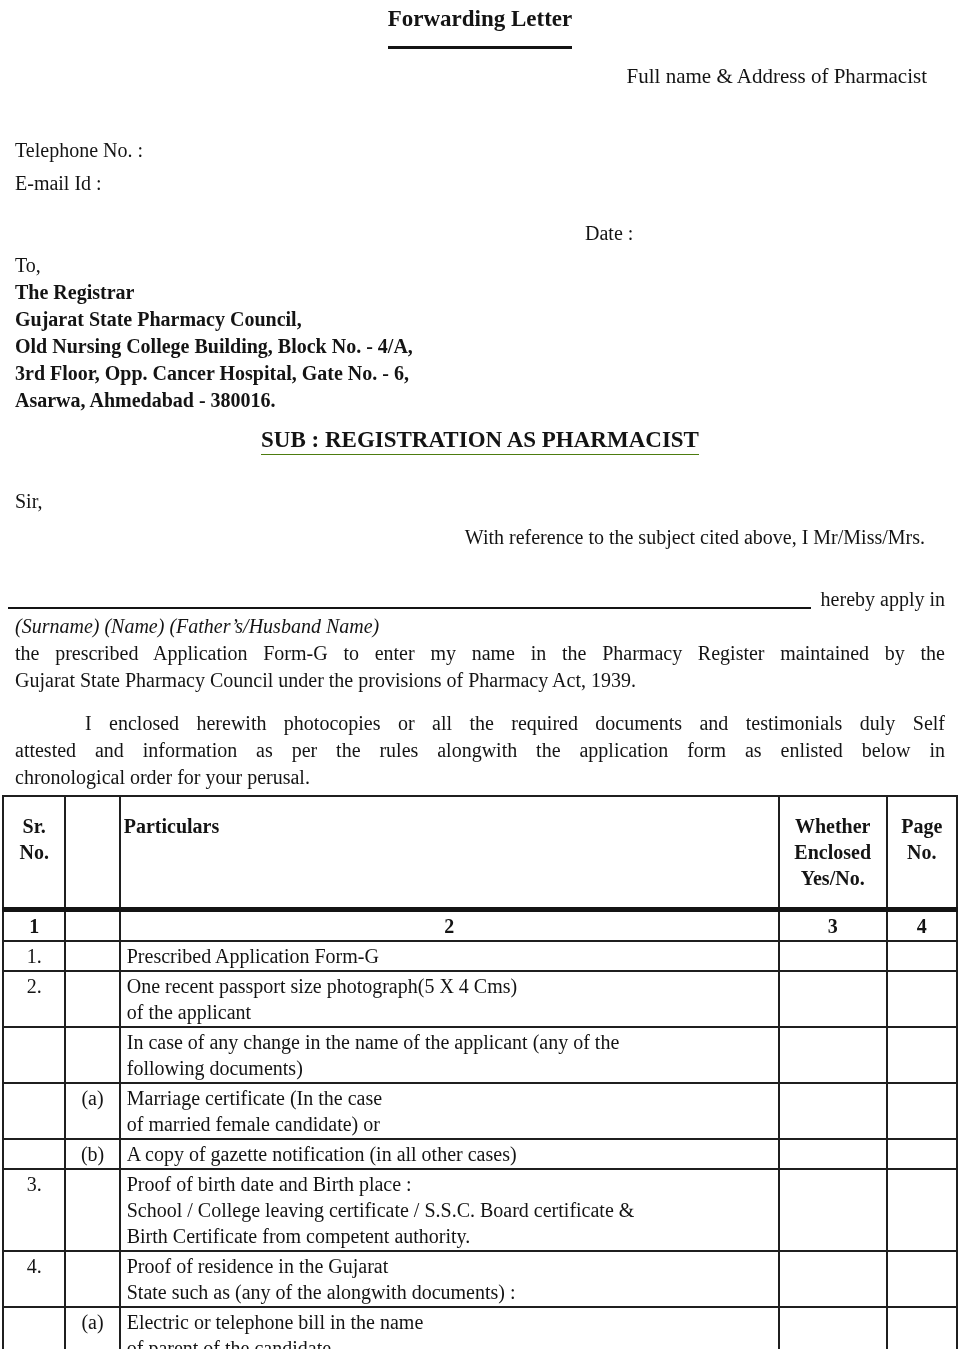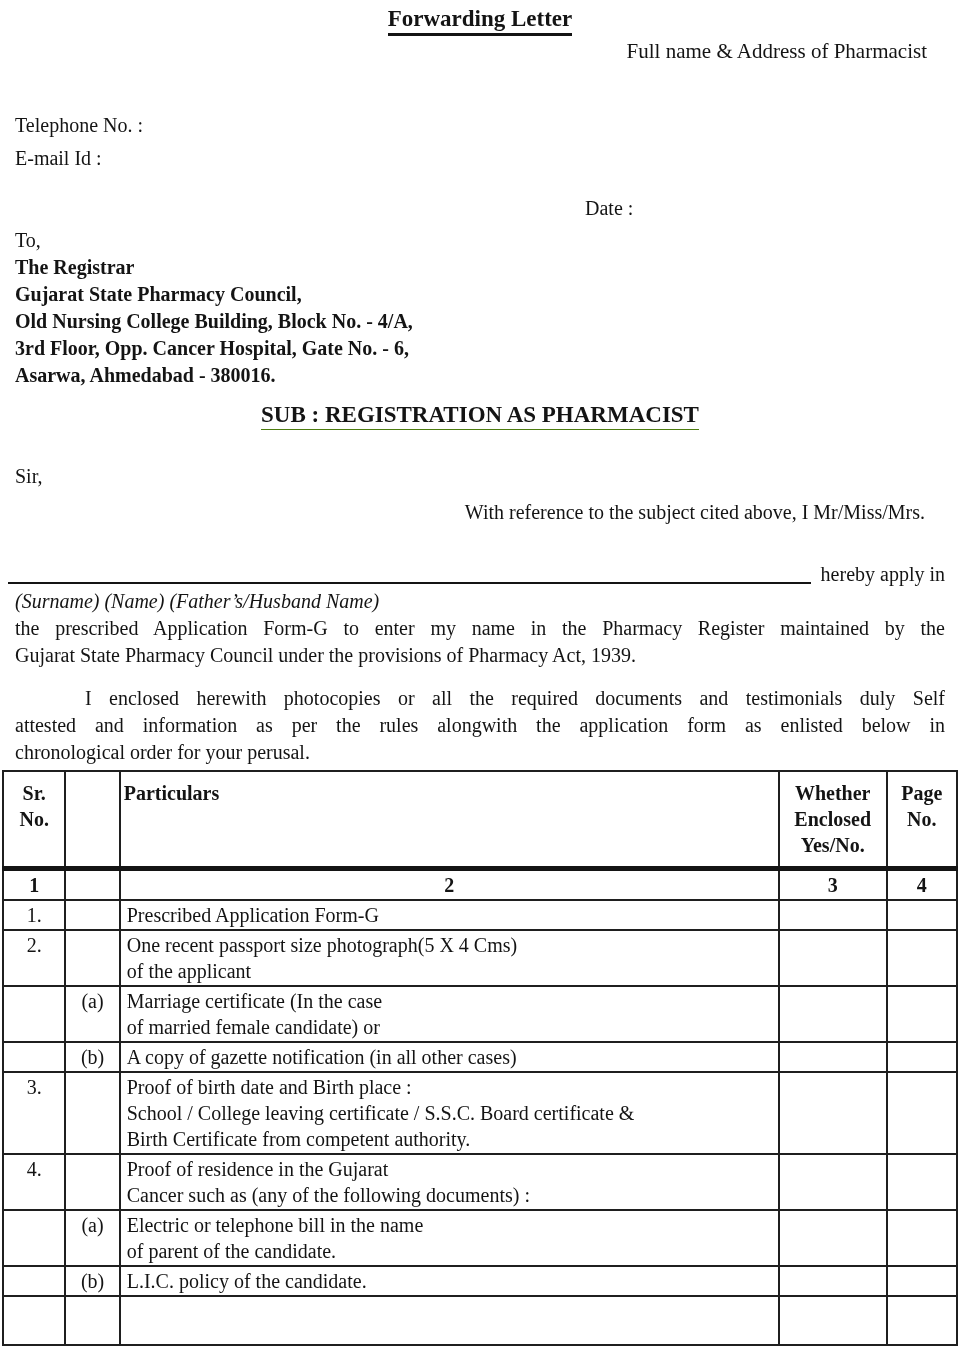--- a/index.html
+++ b/index.html
@@ -9,23 +9,23 @@
     color:#141414;
     font-family:"Liberation Serif","DejaVu Serif",serif;
     font-size:20px;
     overflow:hidden;
   }
   .page { padding:0 15px; }
 
   .title-wrap { text-align:center; padding-top:6px; }
   .doc-title {
     font-weight:bold; font-size:23px; line-height:26px;
-    display:inline-block; border-bottom:3px solid #141414; padding-bottom:1px;
-  }
-  .header-right { text-align:right; padding-right:18px; font-size:21px; line-height:27px; margin-top:2px; }
+    display:inline-block; border-bottom:3px solid #141414; padding-bottom:14px;
+  }
+  .header-right { text-align:right; padding-right:18px; font-size:21px; line-height:27px; margin-top:14px; }
 
   .contact-block { margin-top:44px; line-height:33px; }
   .date-line { margin-left:570px; margin-top:20px; line-height:27px; }
 
   .to-block { margin-top:5px; line-height:27px; }
   .bold { font-weight:bold; }
 
   .subject-wrap { text-align:center; margin-top:13px; }
   .subject {
     font-weight:bold; font-size:23px; line-height:26px;
@@ -53,21 +53,21 @@
     margin-top:4px;
   }
   .enclosures td, .enclosures th {
     border:2px solid #1f1f1f;
     vertical-align:top;
     line-height:26px;
     padding:1px 6px;
     font-size:20px;
     overflow:hidden;
   }
-  .enclosures thead th { font-weight:bold; text-align:center; padding:8px 3px;font-family:Liberation Serif, serif; }
+  .enclosures thead th { font-weight:bold; text-align:center; padding:16px 3px;font-family:Liberation Serif, serif; }
   .enclosures thead th.thick { border-bottom:5px solid #141414; }
   .numbers-row td { text-align:center; font-weight:bold; }
   .col-sr  { width:54px;  text-align:center; }
   .col-sub { width:46px;  text-align:center; }
   .col-part{ width:647px; text-align:left; padding-left:10px; }
   .col-encl{ width:99px;  }
   .col-page{ width:62px;  }
   .enclosures tbody tr:last-child td { height:45px; }
 </style>
 </head>
@@ -165,20 +165,30 @@
           <td class="col-sub"></td>
           <td class="col-part">
             <div>One recent passport size photograph(5 X 4 Cms)</div>
             <div>of the applicant</div>
           </td>
           <td class="col-encl"></td>
           <td class="col-page"></td>
         </tr>
         <tr>
           <td class="col-sr"></td>
+          <td class="col-sub"></td>
+          <td class="col-part">
+            <div>In case of any change in the name of the applicant (any of the</div>
+            <div>following documents)</div>
+          </td>
+          <td class="col-encl"></td>
+          <td class="col-page"></td>
+        </tr>
+        <tr>
+          <td class="col-sr"></td>
           <td class="col-sub">(a)</td>
           <td class="col-part">
             <div>Marriage certificate (In the case</div>
             <div>of married female candidate) or</div>
           </td>
           <td class="col-encl"></td>
           <td class="col-page"></td>
         </tr>
         <tr>
           <td class="col-sr"></td>
@@ -198,21 +208,21 @@
             <div>Birth Certificate from competent authority.</div>
           </td>
           <td class="col-encl"></td>
           <td class="col-page"></td>
         </tr>
         <tr>
           <td class="col-sr">4.</td>
           <td class="col-sub"></td>
           <td class="col-part">
             <div>Proof of residence in the Gujarat</div>
-            <div>Cancer such as (any of the following documents) :</div>
+            <div>State such as (any of the alongwith documents) :</div>
           </td>
           <td class="col-encl"></td>
           <td class="col-page"></td>
         </tr>
         <tr>
           <td class="col-sr"></td>
           <td class="col-sub">(a)</td>
           <td class="col-part">
             <div>Electric or telephone bill in the name</div>
             <div>of parent of the candidate.</div>

